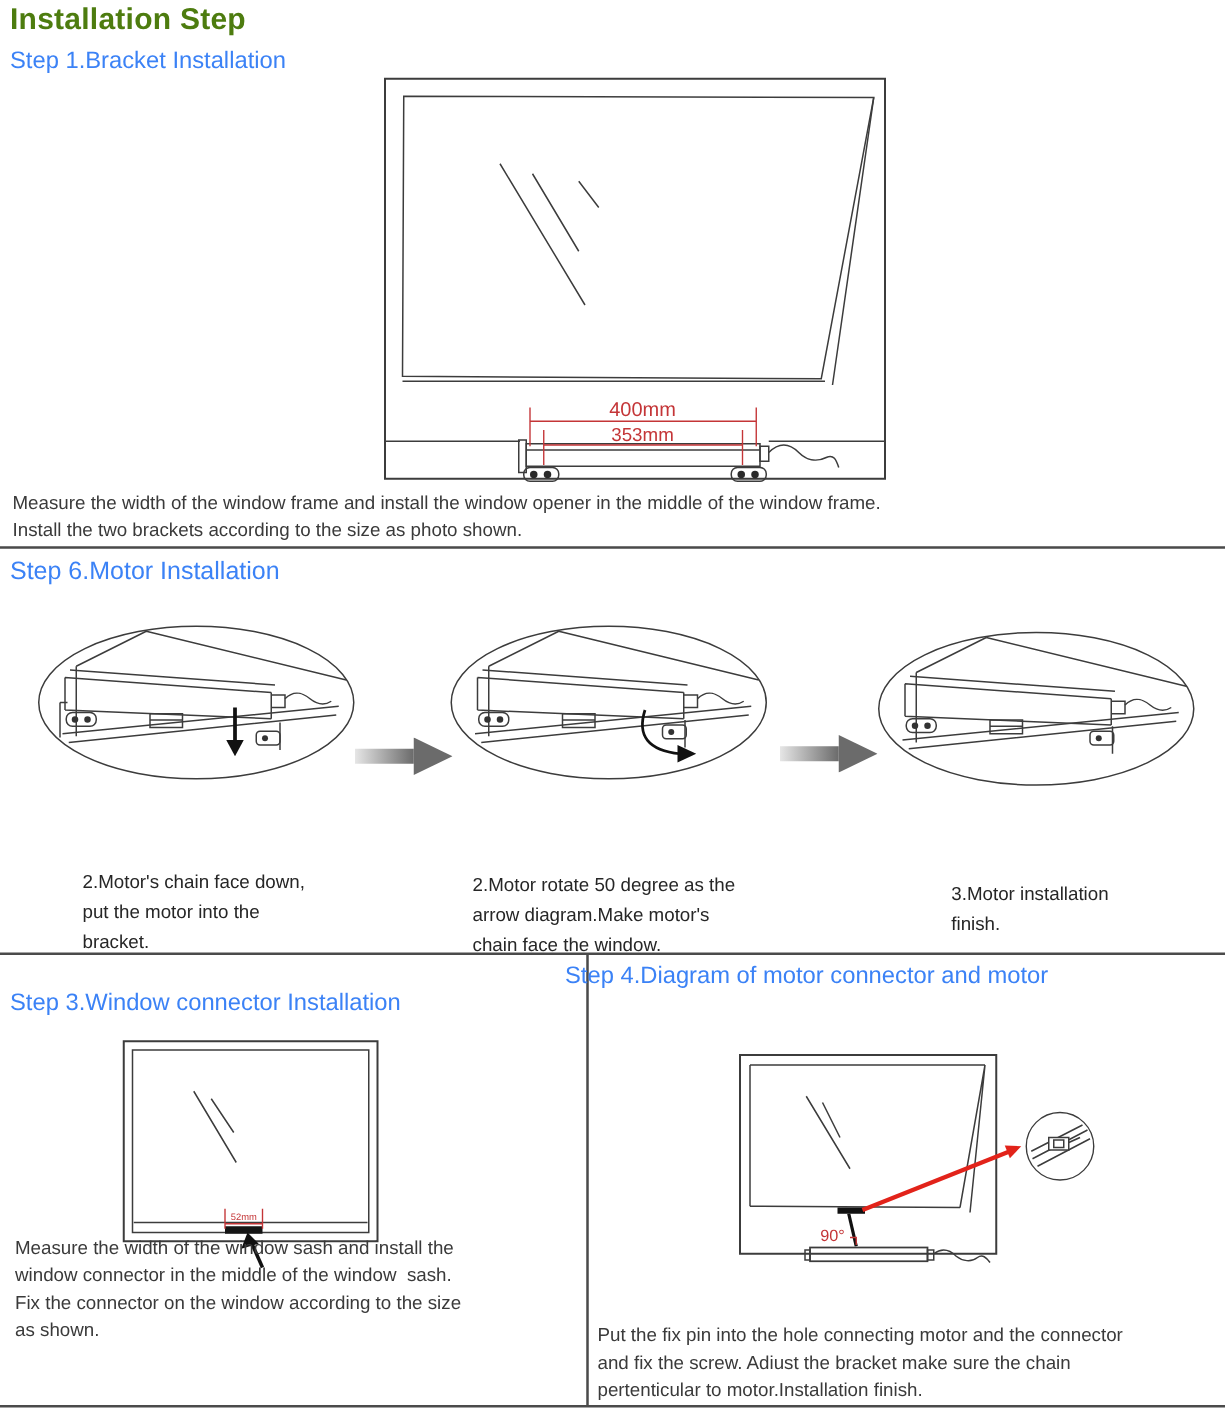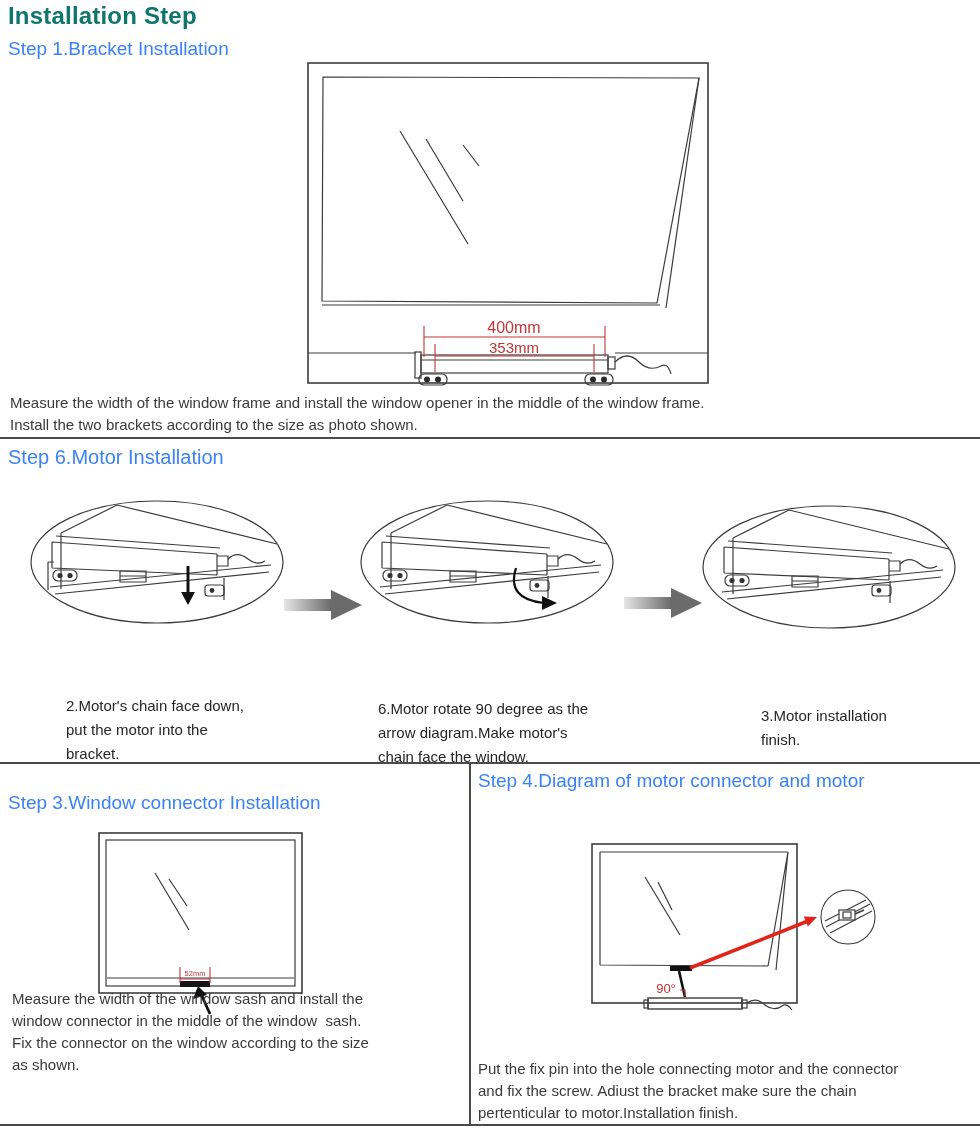--- a/index.html
+++ b/index.html
@@ -2,21 +2,21 @@
 <html><head>
 <meta charset="utf-8">
 <style>
   * { margin:0; padding:0; box-sizing:border-box; }
   html,body { background:#ffffff; }
   body {
     width:980px; height:1130px; position:relative; overflow:hidden;
     font-family:"Liberation Sans","DejaVu Sans",sans-serif; color:#2e2e2e;
   }
   .abs { position:absolute; }
-  h1.title { left:8px; top:2px; font-size:24px; font-weight:700; color:#0f766e; letter-spacing:.2px; }
+  h1.title { left:8px; top:2px; font-size:24px; font-weight:700; color:#4d7c0f; letter-spacing:.2px; }
   .step-head { font-size:19px; font-weight:400; color:#3b82f6; }
   .note { font-size:15px; line-height:22px; color:#3a3a3a; white-space:pre-wrap; }
   .caption { font-size:15px; line-height:24px; color:#262626; white-space:pre-wrap; }
   .hdiv { left:0; width:980px; height:2px; background:#4a4a4a; }
   .vdiv { width:2px; background:#4a4a4a; }
   svg .ln { stroke:#3c3c3c; stroke-width:1.2; fill:none; }
   svg .lnb { stroke:#3c3c3c; stroke-width:1.6; fill:none; }
   svg .red { stroke:#c43537; stroke-width:1.1; fill:none; }
   svg text.redt { fill:#c43537; stroke:none; font-family:"Liberation Sans",sans-serif; }
 </style>
@@ -143,32 +143,32 @@
     <circle cx="50" cy="77.5" r="2.6" fill="#333" stroke="none"></circle>
     <path d="M198,78 V100"></path>
     <rect x="180" y="82" width="19" height="11" rx="3"></rect>
     <circle cx="187" cy="87.5" r="2.4" fill="#333" stroke="none"></circle>
   </g>
 </svg>
 
 <div class="abs caption" style="left:66px;top:694px;width:225px">2.Motor's chain face down,
 put the motor into the
 bracket.</div>
-<div class="abs caption" style="left:378px;top:697px;width:265px">6.Motor rotate 90 degree as the
+<div class="abs caption" style="left:378px;top:697px;width:265px">2.Motor rotate 50 degree as the
 arrow diagram.Make motor's
 chain face the window.</div>
 <div class="abs caption" style="left:761px;top:704px;width:200px">3.Motor installation
 finish.</div>
 
 <div class="abs hdiv" style="top:762px"></div>
 <div class="abs vdiv" style="left:469px;top:764px;height:360px"></div>
 <div class="abs hdiv" style="top:1124px"></div>
 
 <div class="abs step-head" style="left:8px;top:792px">Step 3.Window connector Installation</div>
-<div class="abs step-head" style="left:478px;top:770px">Step 4.Diagram of motor connector and motor</div>
+<div class="abs step-head" style="left:452px;top:770px">Step 4.Diagram of motor connector and motor</div>
 
 <svg class="abs" style="left:60px;top:826px" width="360" height="196" viewBox="0 0 360 196">
   <g>
     <rect x="39" y="7" width="203" height="160" class="lnb"></rect>
     <rect x="46" y="14" width="189" height="146" class="ln"></rect>
     <path class="ln" d="M47,152 H234"></path>
   </g>
   <g>
     <path class="ln" d="M95,47 L129,104 M109,53 L127,80"></path>
   </g>

